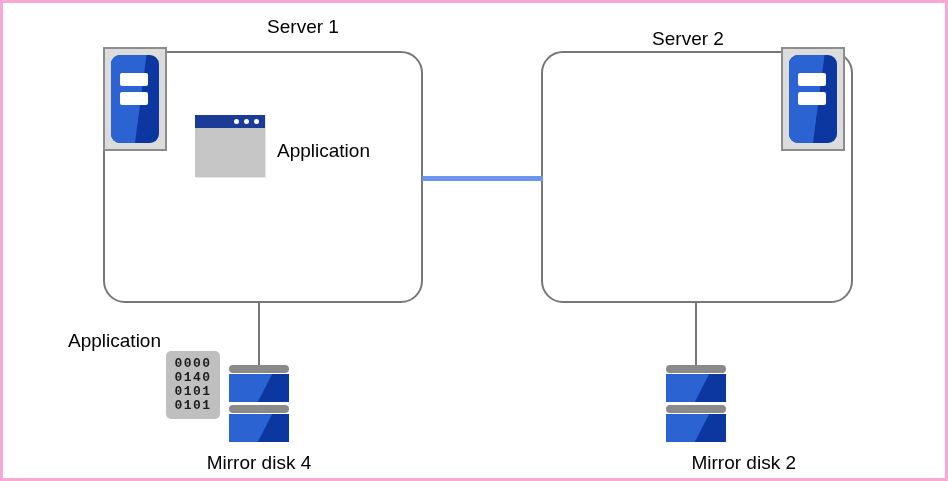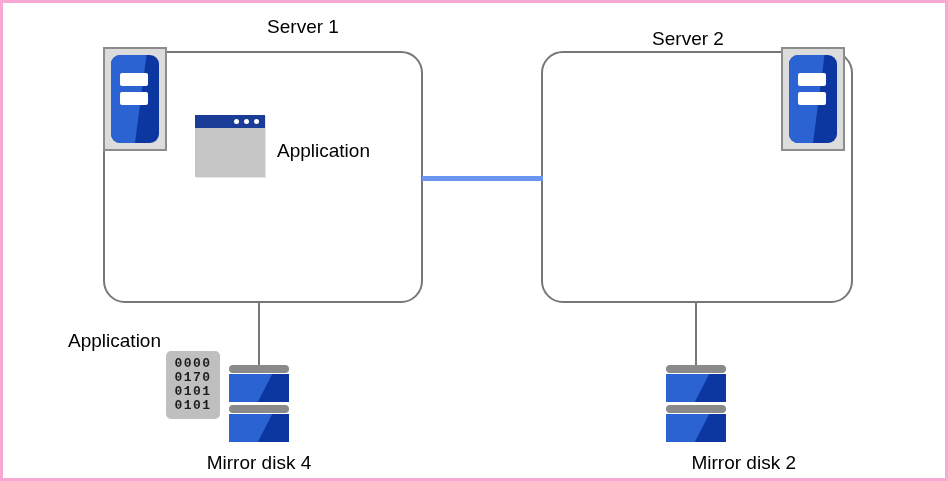--- a/index.html
+++ b/index.html
@@ -208,21 +208,21 @@
   <div class="line-v" style="left:255px; top:300px; height:66px;"></div>
 
   <div class="line-v" style="left:692px; top:300px; height:66px;"></div>
 
   <div class="label label-right" style="left:0px; top:326px; width:158px;">
     <div>Application</div>
   </div>
 
   <div class="bin-icon" style="left:163px; top:348px; width:54px; height:68px;">
     <div>0000</div>
-    <div>0170</div>
+    <div>0140</div>
     <div>0101</div>
     <div>0101</div>
   </div>
 
   <div class="disk" style="left:226px; top:362px; width:60px;">
     <div class="disk-cap"></div>
     <div class="disk-body"></div>
     <div class="disk-gap"></div>
     <div class="disk-cap"></div>
     <div class="disk-body"></div>

